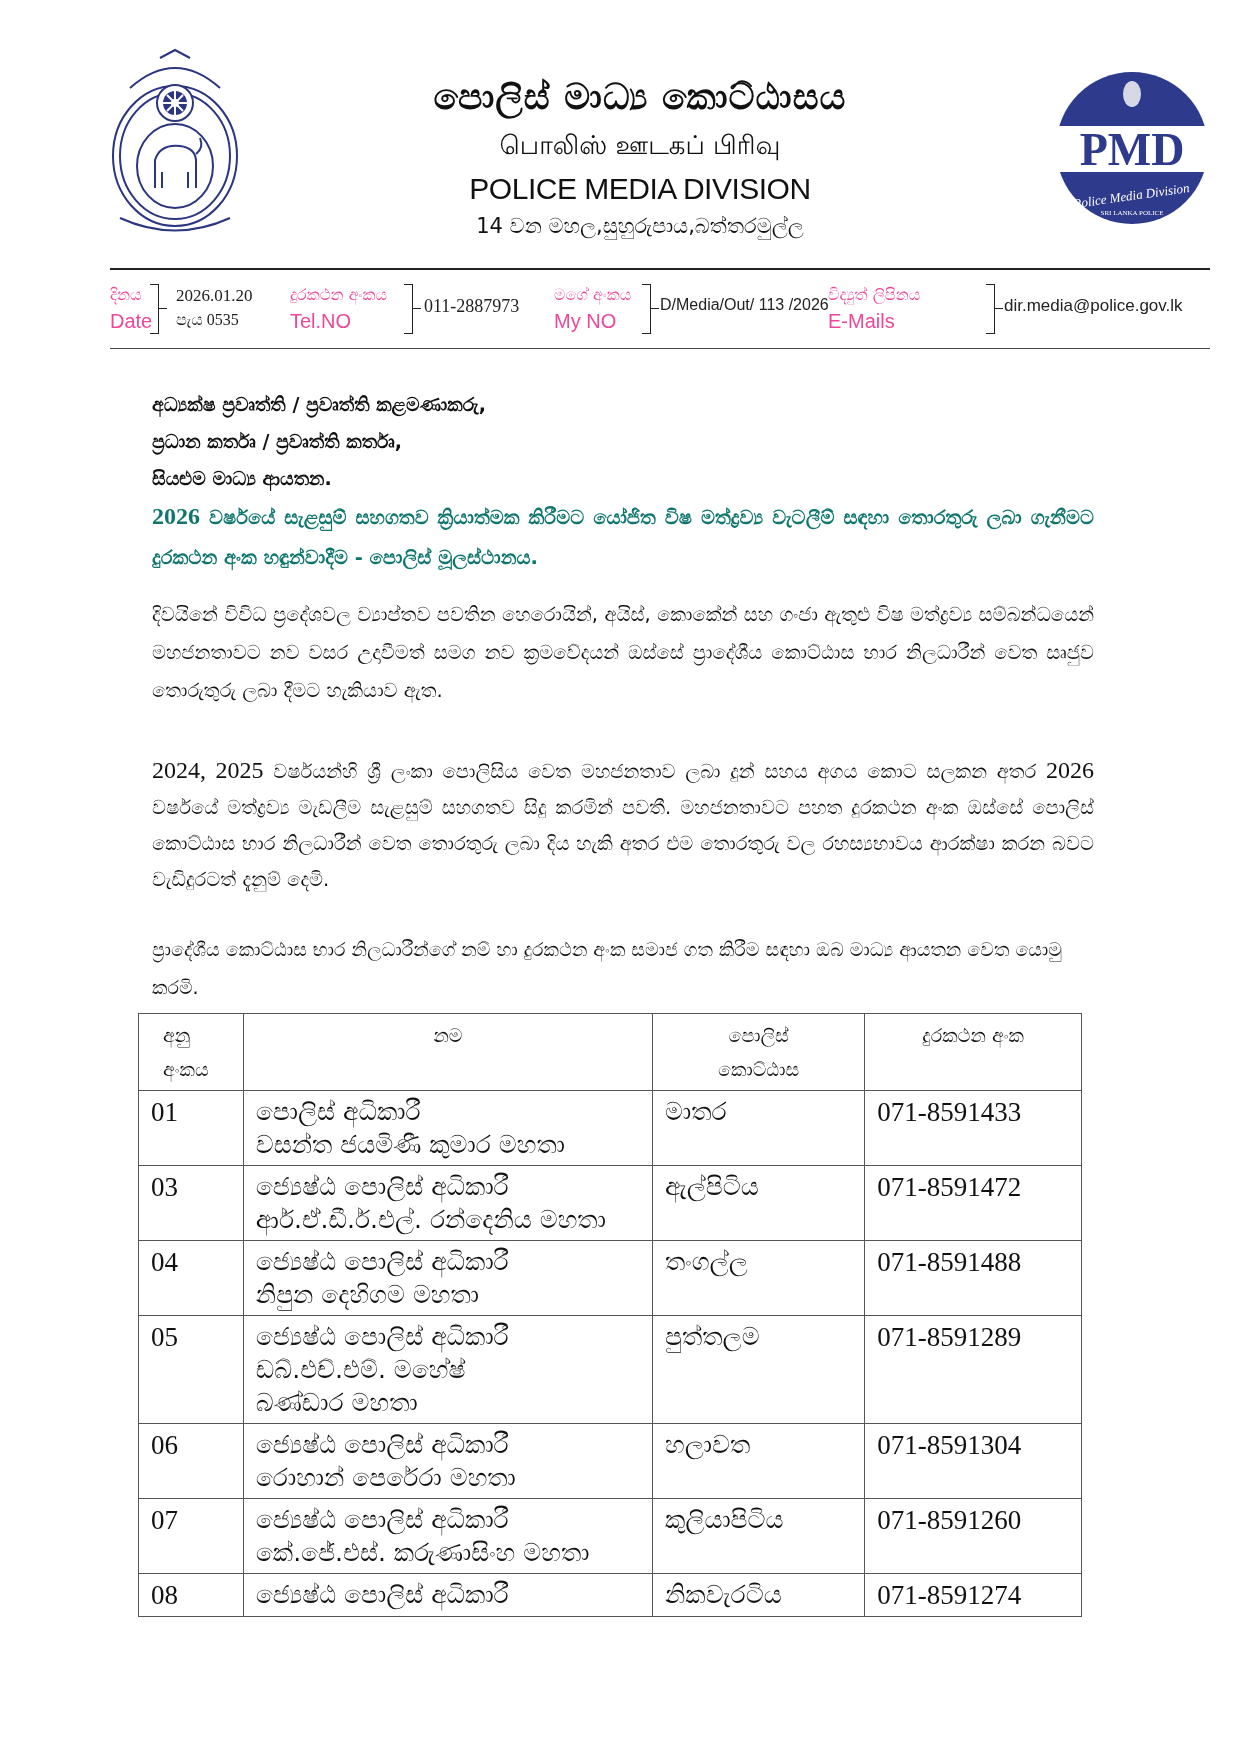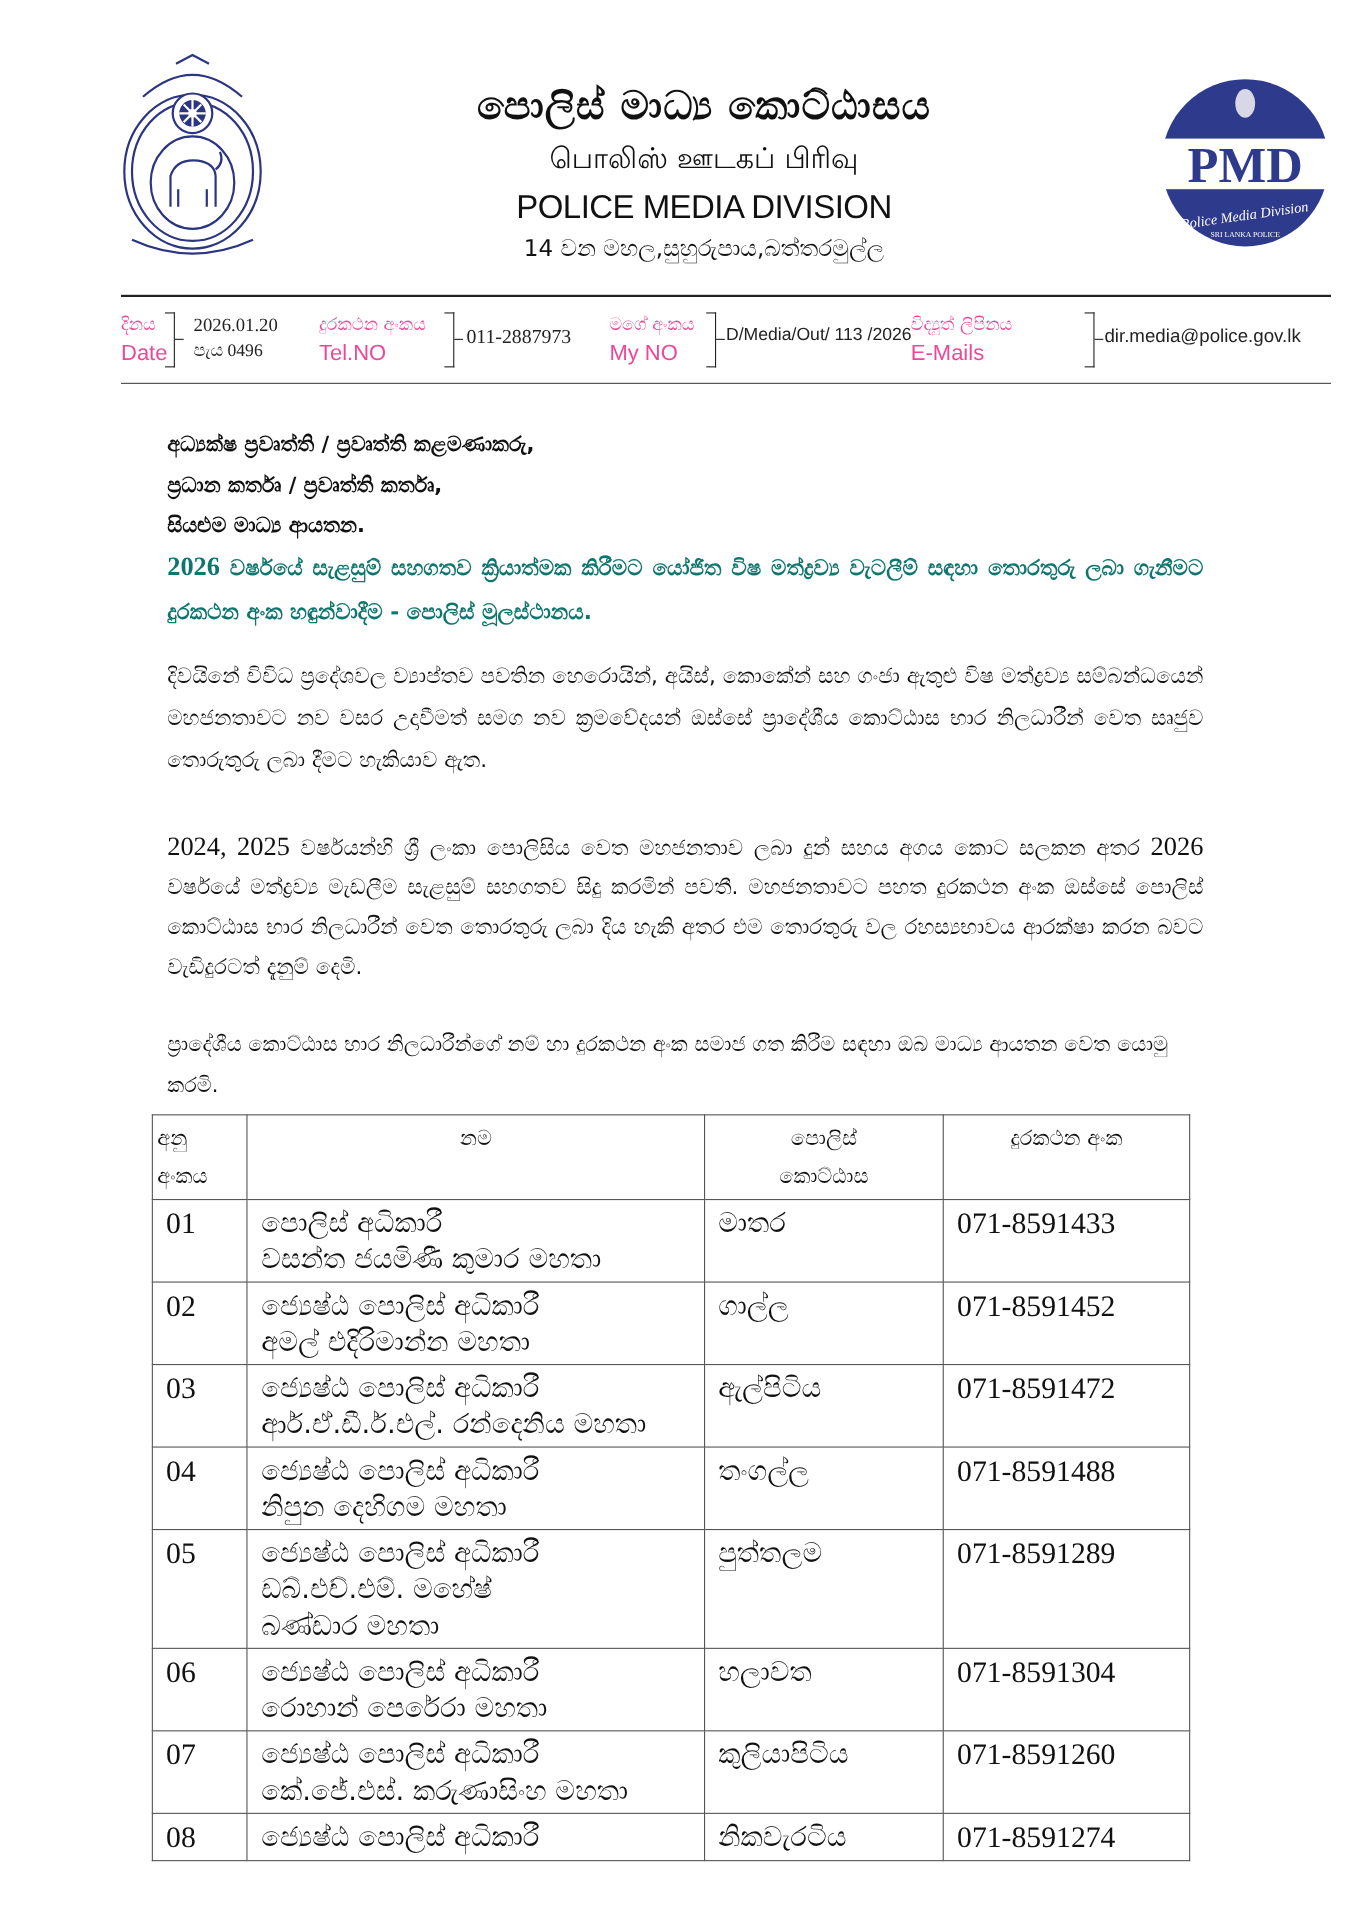--- a/index.html
+++ b/index.html
@@ -34,21 +34,21 @@
   #para1 { top: 596px; font-size: 19.5px; line-height: 38px; text-align: justify; }
   #para2 { top: 752px; font-size: 19.5px; line-height: 36px; text-align: justify; }
   #para2 .num { font-family: "Liberation Serif", serif; font-size: 24px; }
   #subject .num { font-family: "Liberation Serif", serif; font-size: 24px; }
   #para3 { top: 930px; font-weight: normal; font-size: 19px; line-height: 38px; }
 
   
   #officer-table { left: 138px; top: 1013px; width: 944px; border-collapse: collapse; }
   #officer-table th, #officer-table td { border: 1.5px solid #555; vertical-align: top; padding: 4px 12px; }
   #officer-table th { font-weight: normal; font-family: "DejaVu Sans", sans-serif; font-size: 19px; line-height: 34px; text-align: center; }
-  #officer-table th.c-no { text-align: left; padding-left: 4px; }
+  #officer-table th.c-no { text-align: left; padding-left: 24px; }
   #officer-table td { font-family: "DejaVu Sans", sans-serif; font-size: 25px; line-height: 33px; }
   #officer-table td.num, #officer-table td.phone { font-family: "Liberation Serif", serif; font-size: 27px; line-height: 34px; }
   .c-no { width: 72px; } .c-name { width: 400px; } .c-div { width: 200px; } .c-tel { width: 210px; }
 </style>
 </head>
 <body>
 
 <div class="abs" id="emblem">
   <svg width="150" height="190" viewBox="0 0 150 190">
     <g fill="none" stroke="#2b3580" stroke-width="2">
@@ -90,21 +90,21 @@
 
 <div class="abs rule" id="rule-top"></div>
 
 <div class="abs ref-label" style="left:110px; top:282px;">
   <div>දිනය</div>
   <div class="en">Date</div>
 </div>
 <div class="abs bracket" style="left:150px; top:284px;"></div>
 <div class="abs ref-val" style="left:176px; top:284px; line-height:24px;">
   <div>2026.01.20</div>
-  <div style="font-size:16px;">පැය 0496</div>
+  <div style="font-size:16px;">පැය 0535</div>
 </div>
 
 <div class="abs ref-label" style="left:290px; top:282px;">
   <div>දුරකථන අංකය</div>
   <div class="en">Tel.NO</div>
 </div>
 <div class="abs bracket" style="left:404px; top:284px;"></div>
 <div class="abs ref-val" style="left:424px; top:296px; font-size:18px;">011-2887973</div>
 
 <div class="abs ref-label" style="left:554px; top:282px;">
@@ -154,29 +154,20 @@
     <tr>
       <td class="num">01</td>
       <td>
           <div>පොලිස් අධිකාරී</div>
           <div>වසන්ත ජයමිණී කුමාර  මහතා</div>
         </td>
       <td>මාතර</td>
       <td class="phone">071-8591433</td>
     </tr>
     <tr>
-      <td class="num">02</td>
-      <td>
-          <div>ජ්‍යෙෂ්ඨ පොලිස් අධිකාරී</div>
-          <div>අමල් එදිරිමාන්න  මහතා</div>
-        </td>
-      <td>ගාල්ල</td>
-      <td class="phone">071-8591452</td>
-    </tr>
-    <tr>
       <td class="num">03</td>
       <td>
           <div>ජ්‍යෙෂ්ඨ පොලිස් අධිකාරී</div>
           <div>ආර්.ඒ.ඩී.ර්.එල්. රන්දෙනිය මහතා</div>
         </td>
       <td>ඇල්පිටිය</td>
       <td class="phone">071-8591472</td>
     </tr>
     <tr>
       <td class="num">04</td>

